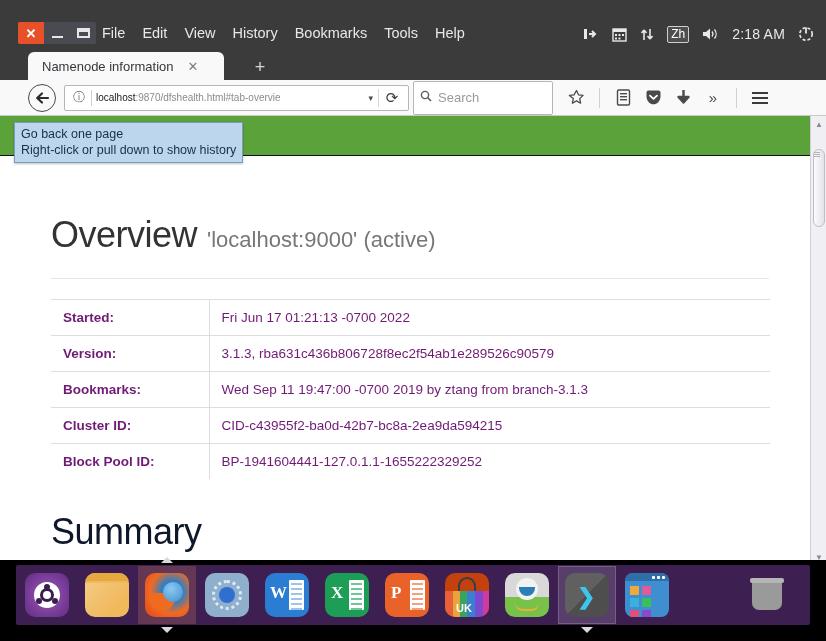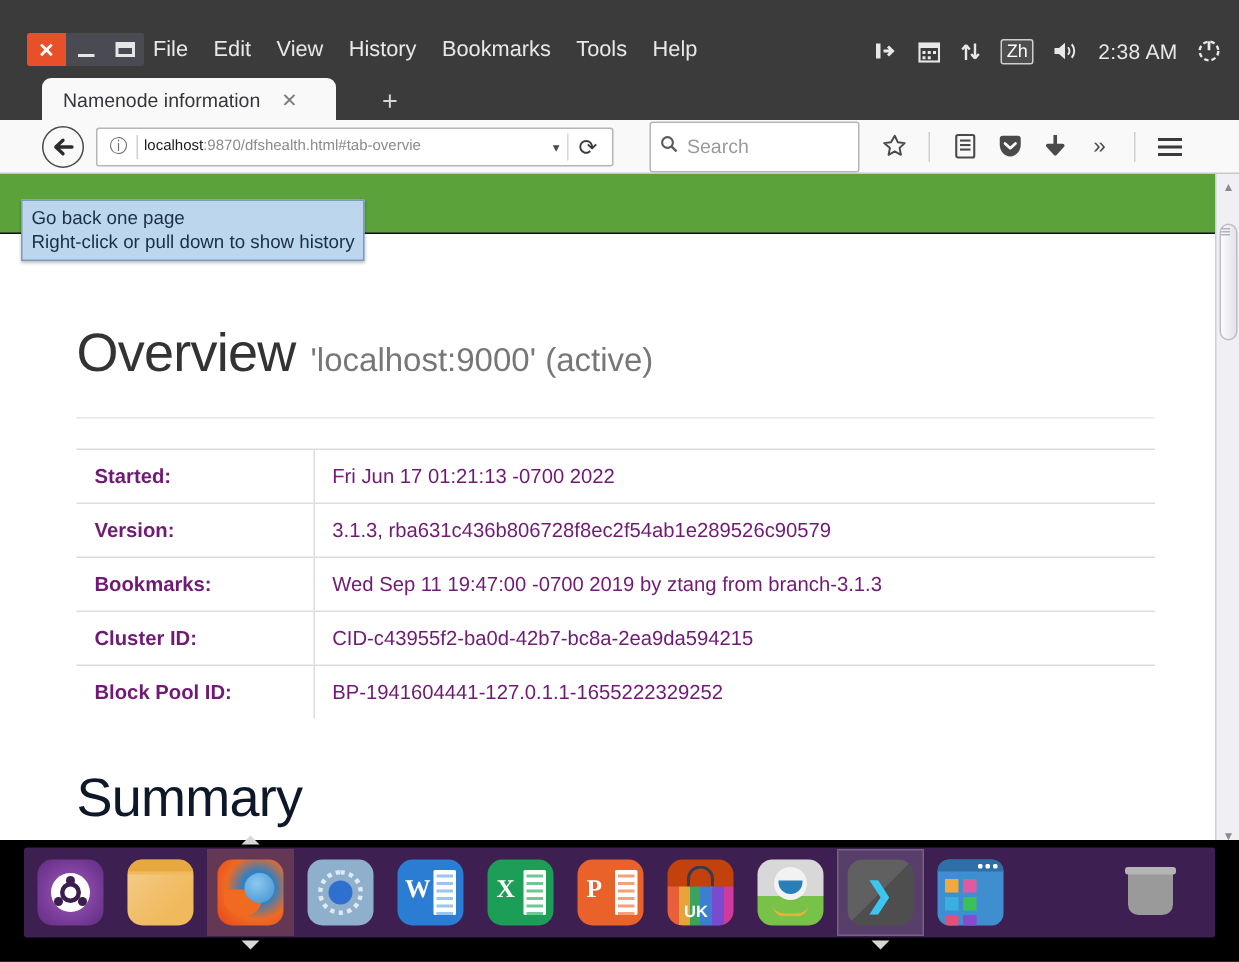--- a/index.html
+++ b/index.html
@@ -90,21 +90,21 @@
   .info-ico { width: 22px; text-align: center; color: #6b6b6b; font-size: 12px; }
   .url-sep { width: 1px; height: 16px; background: #d0d0d0; margin: 0 4px 0 1px; }
   .url-text {
     flex: 1; font-size: 10px; color: #8b8b8b; white-space: nowrap; overflow: hidden;
   }
   .url-text b { color: #1a1a1a; font-weight: normal; }
   .url-caret { color: #4a4a4a; font-size: 9px; padding: 0 5px; }
   .url-sep2 { width: 1px; height: 18px; background: #d7d7d7; }
   .reload { width: 26px; text-align: center; color: #3b3b3b; font-size: 15px; }
   .searchbox {
-    flex: 0 0 140px; height: 24px; margin-left: 24px;
+    flex: 0 0 140px; height: 24px; margin-left: 4px;
     background: #fff; border: 1px solid #b6b6b6; border-radius: 2px;
     display: flex; align-items: center; padding: 16px 6px; gap: 6px;
   }
   .searchbox .mag { color: #5a5a5a; font-size: 12px; }
   .searchbox .ph { color: #9a9a9a; font-size: 13px; }
   .tbicons { display: flex; align-items: center; gap: 4px; margin-left: 10px; }
   .tbico {
     width: 26px; height: 26px; display: flex; align-items: center; justify-content: center;
     color: #4a4a4a; font-size: 15px;
   }
@@ -156,21 +156,21 @@
   .vs-thumb {
     position: absolute; left: 2px; top: 33px; width: 12px; height: 78px;
     background: linear-gradient(to right, #fbfbfd, #e3e2ea);
     border: 1px solid #bfbec8; border-radius: 6px;
   }
   .vs-grip { position: absolute; left: 3px; top: 36px; width: 6px; height: 5px; }
   .vs-grip i { display:block; height:1px; background:#b4b3bd; margin-bottom:1px; }
 
   
   .tooltip {
-    position: absolute; left: 14px; top: 133px; z-index: 40;
+    position: absolute; left: 14px; top: 122px; z-index: 40;
     background: #bcd6ee; border: 1px solid #7a9cc0;
     padding: 3px 6px 4px 6px;
     font-size: 12.5px; color: #1b2f42; line-height: 16px;
     box-shadow: 0 1px 2px rgba(0,0,0,0.25);
     white-space: nowrap;
   }
 
   
   .dock {
     position: absolute; left: 0; bottom: 0; width: 826px; height: 81px;
@@ -336,21 +336,21 @@
               <path d="M10 2v10M10 12l-2.5-3M10 12l2.5-3" stroke="#e8e8e8" stroke-width="1.6" fill="none"></path>
             </svg>
         </span>
         <span class="zh-box">Zh</span>
         <span class="tray-ico">
           <svg width="17" height="14" viewBox="0 0 17 14">
               <path d="M1 5h3l4-3.5v11L4 9H1z" fill="#e8e8e8"></path>
               <path d="M10 4.5a4 4 0 010 5M12.5 2.5a7 7 0 010 9" stroke="#e8e8e8" stroke-width="1.3" fill="none"></path>
             </svg>
         </span>
-        <span class="clock">2:38 AM</span>
+        <span class="clock">2:18 AM</span>
         <span class="tray-ico">
           <svg width="16" height="16" viewBox="0 0 16 16">
               <circle cx="8" cy="8" r="6.2" fill="none" stroke="#e8e8e8" stroke-width="1.6" stroke-dasharray="3 2"></circle>
               <rect x="7.1" y="1.5" width="1.8" height="6" fill="#e8e8e8"></rect>
             </svg>
         </span>
       </div>
     </div>
   </div>
 

